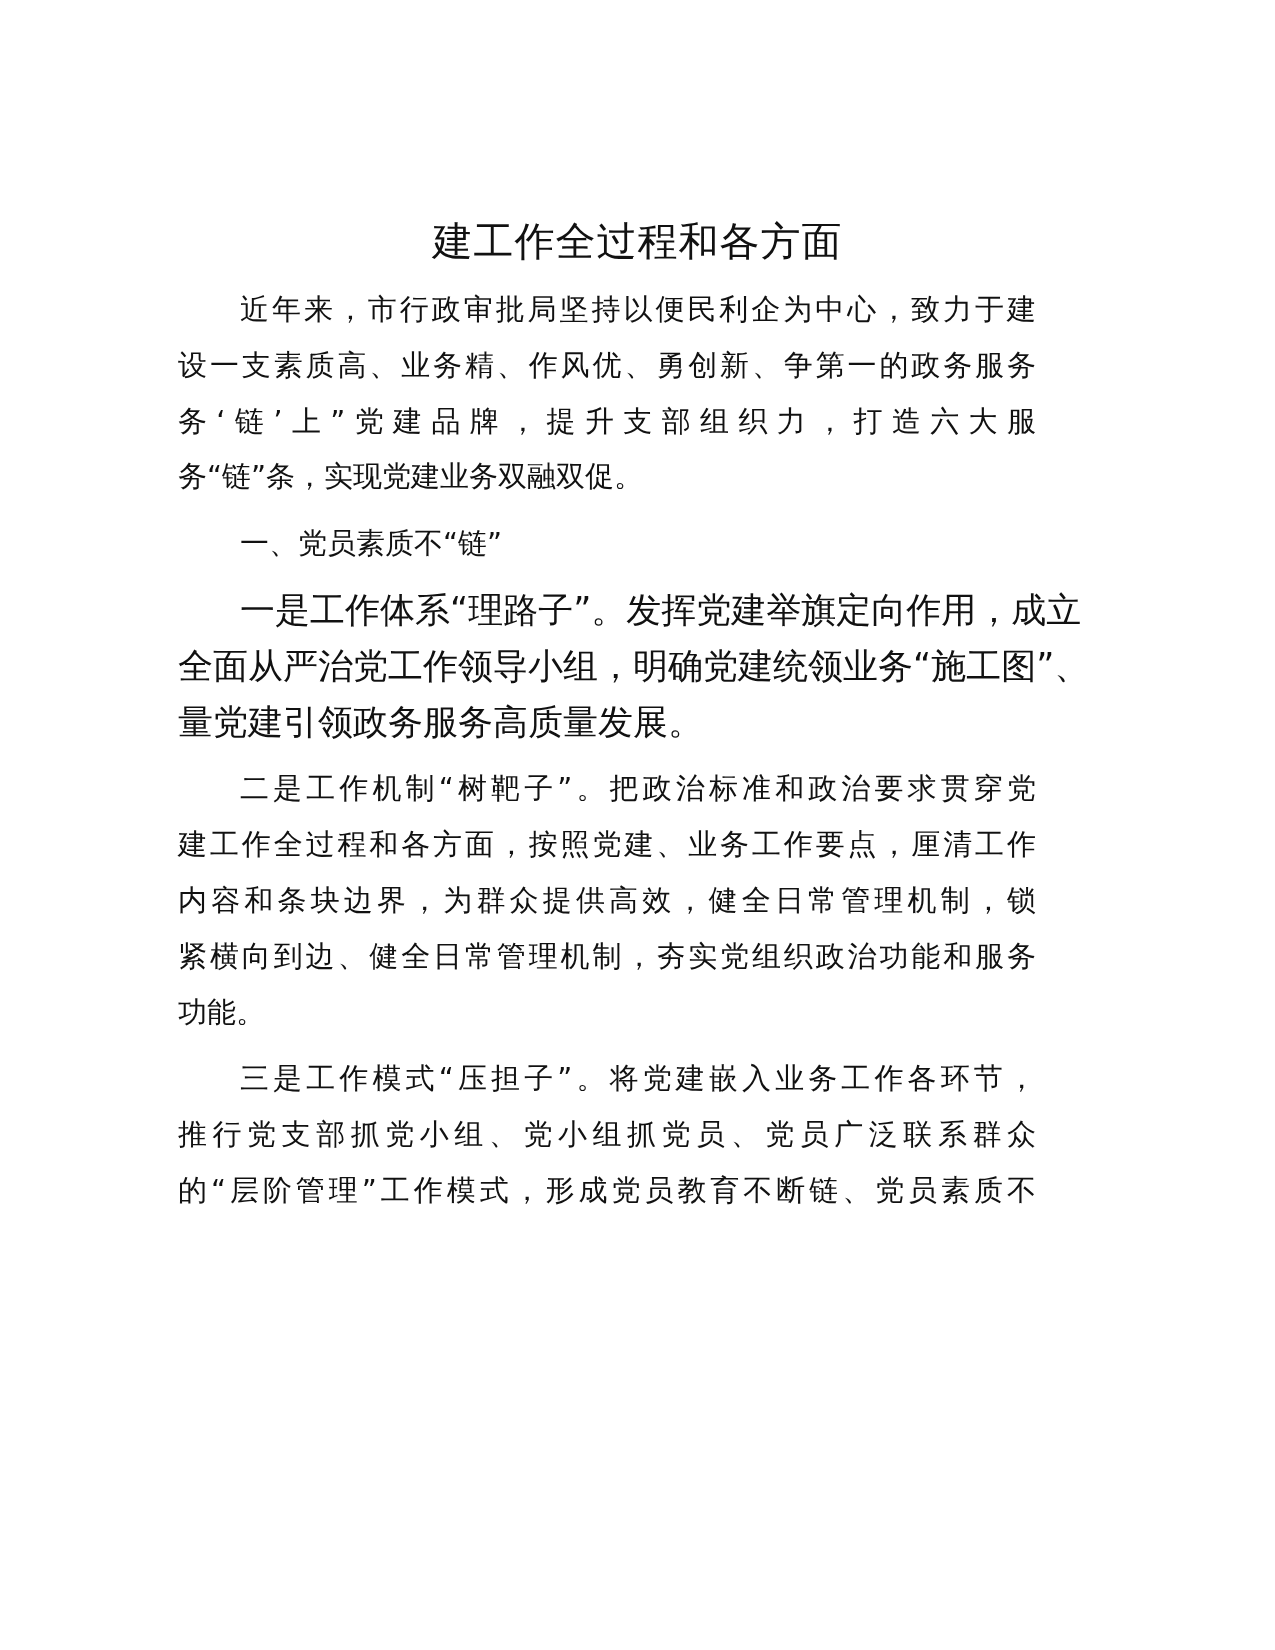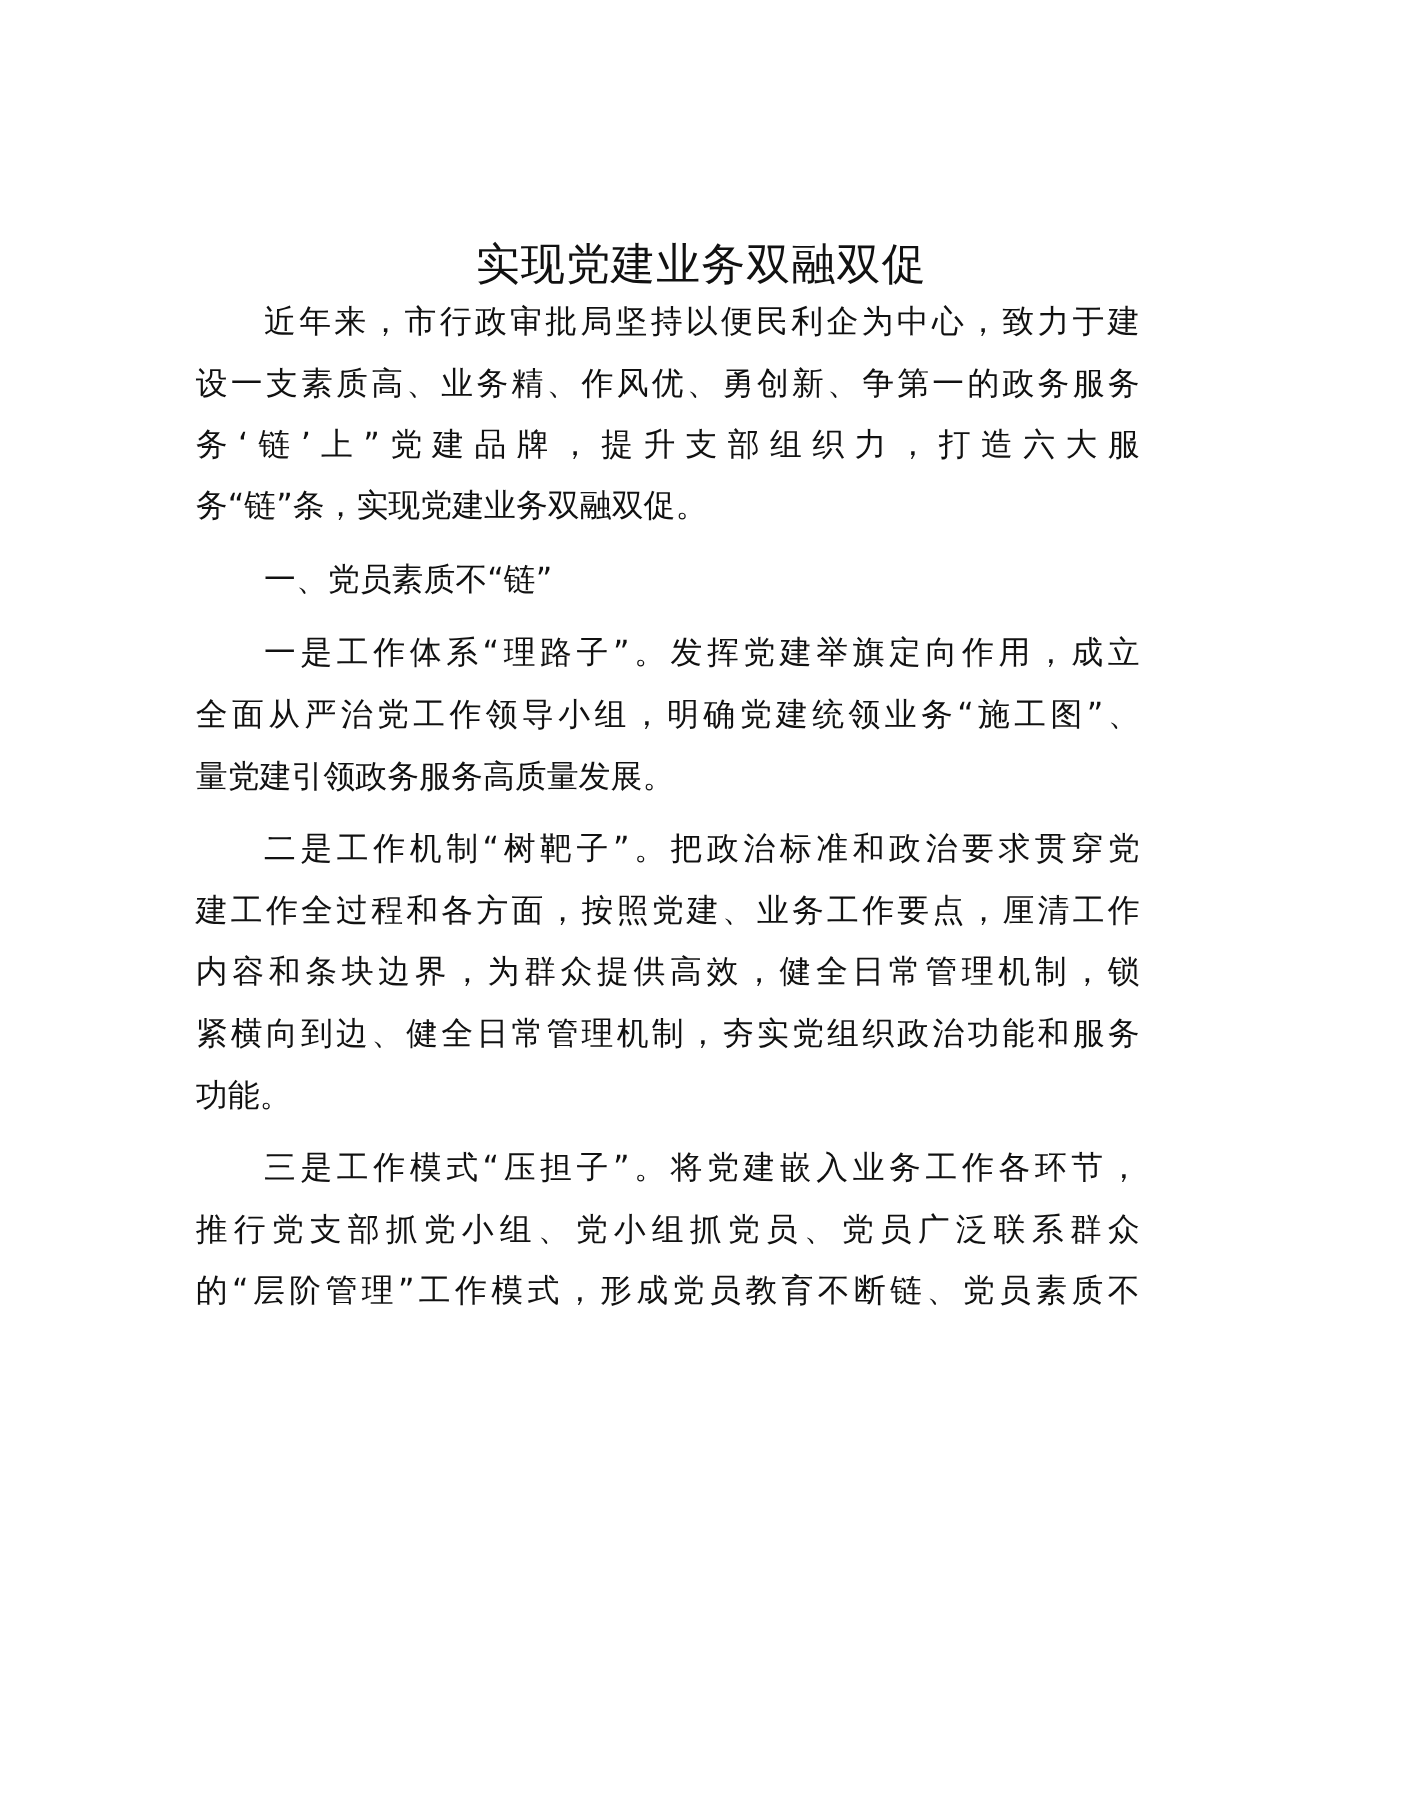--- a/index.html
+++ b/index.html
@@ -6,46 +6,46 @@
   body { width: 1275px; height: 1650px; position: relative; overflow: hidden; }
   .page {
     position: absolute; left: 0; top: 0; width: 1275px; height: 1650px; background: #ffffff;
     font-family: "DejaVu Sans", "Liberation Sans", sans-serif; color: #111111;
   }
   .title {
     position: absolute; top: 214px; left: 0; width: 1275px; text-align: center;
     font-size: 40px; line-height: 54px; letter-spacing: 1px; color: #111;
   }
   .body-text {
-    position: absolute; left: 178px; top: 265px; width: 858px;
+    position: absolute; left: 178px; top: 282px; width: 858px;
   }
   .line { display: block; white-space: nowrap; text-align: justify; text-align-last: justify; }
   .line.last { text-align-last: left; }
   .line.indent { padding-left: 62px; }
 </style>
 </head>
 <body>
 
 <div class="page">
-  <div class="title">实现党建业务双融双促</div>
+  <div class="title">建工作全过程和各方面</div>
 
   <div class="body-text">
 
     <div class="para-block" style="font-size:29px;line-height:55.8px;">
       <span class="line indent" style="letter-spacing: 0px;">近年来，市行政审批局坚持以便民利企为中心，致力于建</span>
       <span class="line" style="letter-spacing: 0px;">设一支素质高、业务精、作风优、勇创新、争第一的政务服务</span>
       <span class="line" style="letter-spacing: 0px;">务‘链’上”党建品牌，提升支部组织力，打造六大服</span>
       <span class="line last">务“链”条，实现党建业务双融双促。</span>
     </div>
 
     <div class="para-block" style="font-size:29px;line-height:55.8px;margin-top:11px;">
       <span class="line indent last">一、党员素质不“链”</span>
     </div>
 
-    <div class="para-block" style="font-size:29px;line-height:55.8px;margin-top:11px;">
+    <div class="para-block" style="font-size:35px;line-height:55.8px;margin-top:11px;">
       <span class="line indent" style="letter-spacing: 0px;">一是工作体系“理路子”。发挥党建举旗定向作用，成立</span>
       <span class="line" style="letter-spacing: 0px;">全面从严治党工作领导小组，明确党建统领业务“施工图”、</span>
       <span class="line last">量党建引领政务服务高质量发展。</span>
     </div>
 
     <div class="para-block" style="font-size:29px;line-height:55.8px;margin-top:11px;">
       <span class="line indent" style="letter-spacing: 0px;">二是工作机制“树靶子”。把政治标准和政治要求贯穿党</span>
       <span class="line" style="letter-spacing: 0px;">建工作全过程和各方面，按照党建、业务工作要点，厘清工作</span>
       <span class="line" style="letter-spacing: 0px;">内容和条块边界，为群众提供高效，健全日常管理机制，锁</span>
       <span class="line" style="letter-spacing: 0px;">紧横向到边、健全日常管理机制，夯实党组织政治功能和服务</span>

